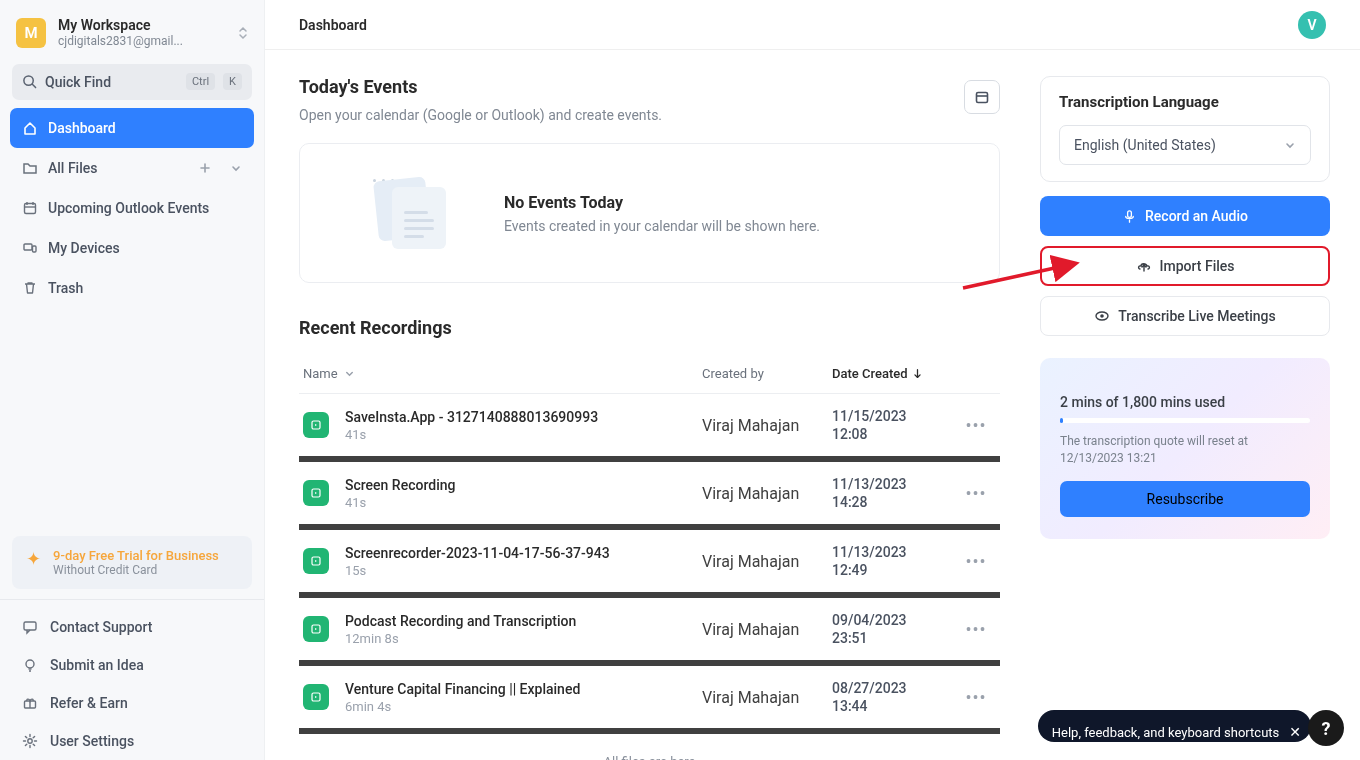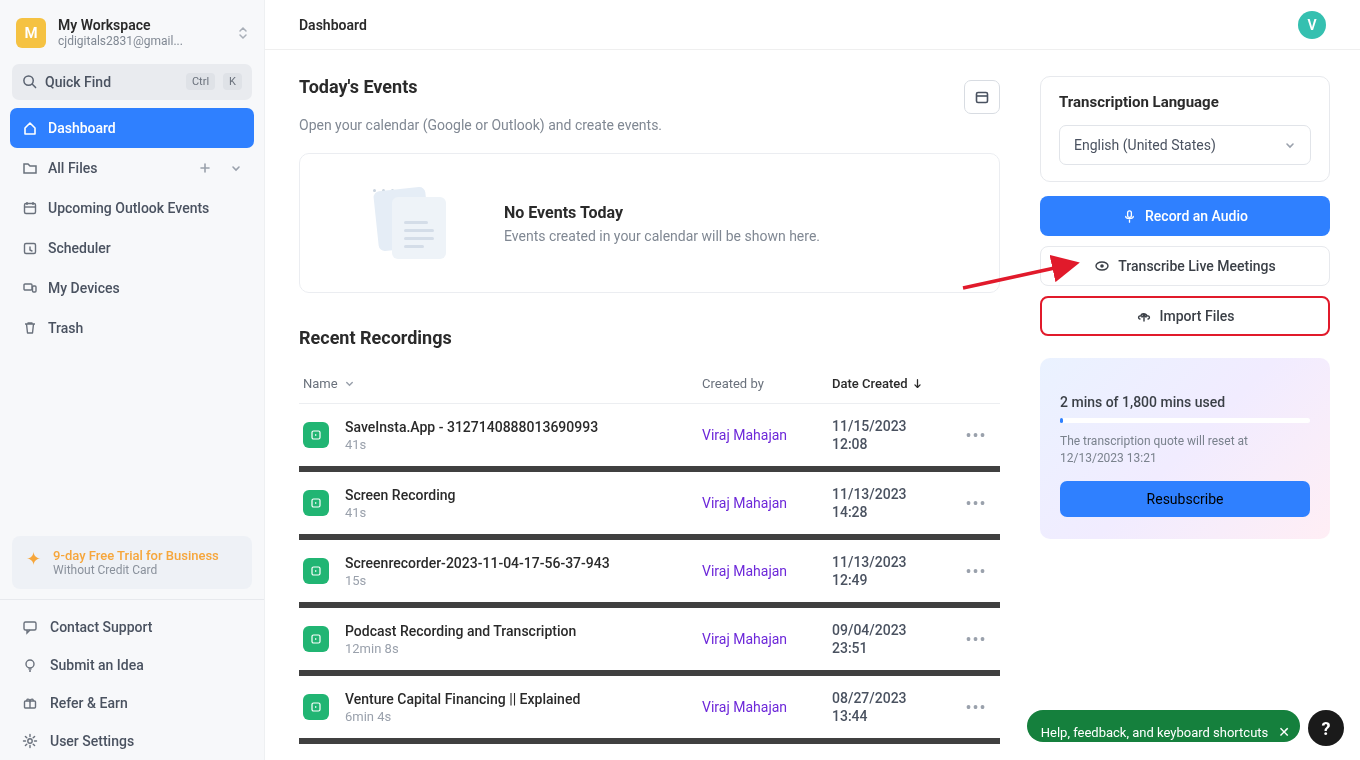--- a/index.html
+++ b/index.html
@@ -29,21 +29,21 @@
 
   .main { flex: 1; display: flex; flex-direction: column; }
   .topbar { height: 50px; display: flex; align-items: center; padding: 0 34px; border-bottom: 1px solid #efefef; }
   .title { font-weight: 600; font-size: 14px; color: #2a2a2a; }
   .avatar { width: 28px; height: 28px; border-radius: 50%; background: #35c0b0; color: #fff; display: flex; align-items: center; justify-content: center; font-weight: 600; font-size: 14px; margin-left: auto; }
   .content { display: flex; flex: 1; overflow: hidden; }
   .center { flex: 1; padding: 26px 40px 0 34px; overflow-y: auto; }
   .section-head { display: flex; align-items: flex-start; }
   .section-head .txt { flex: 1; }
   .sh-title { font-size: 18px; font-weight: 700; color: #2a2a2a; }
-  .sh-sub { font-size: 14px; color: #808893; margin-top: 20px; }
+  .sh-sub { font-size: 14px; color: #808893; margin-top: 10px; }
   .cal-btn { width: 36px; height: 34px; border: 1px solid #d8dce2; border-radius: 7px; display: flex; align-items: center; justify-content: center; color: #4a5260; cursor: pointer; margin-top: 4px; }
   .events-box { margin-top: 20px; border: 1px solid #ebedf1; border-radius: 10px; height: 140px; display: flex; align-items: center; padding: 0 64px; gap: 40px; }
   .ev-illustration { width: 100px; height: 80px; position: relative; }
   .paper { position: absolute; background: #eef3f8; border-radius: 6px; }
   .paper.back { width: 52px; height: 60px; left: 12px; top: 6px; transform: rotate(-6deg); background: #e5edf6; }
   .paper.front { width: 54px; height: 62px; left: 28px; top: 14px; }
   .paper .line { position: absolute; left: 12px; right: 12px; height: 3px; background: #d4dde8; border-radius: 2px; }
   .paper .line.l1 { top: 24px; width: 24px; }
   .paper .line.l2 { top: 32px; }
   .paper .line.l3 { top: 40px; }
@@ -57,21 +57,21 @@
   .table { margin-top: 16px; }
   .thead { display: flex; align-items: center; height: 40px; border-bottom: 1px solid #eceef1; color: #6a717c; font-size: 13px; }
   .col-name { flex: 1; padding-left: 4px; display: flex; align-items: center; gap: 6px; }
   .col-created { width: 130px; }
   .col-date { width: 120px; display: flex; align-items: center; gap: 4px; color: #2a2a2a; font-weight: 500;}
   .col-act { width: 48px; }
   .trow { display: flex; align-items: center; height: 68px; border-bottom: 6px solid #404040; }
   .file-icon { width: 26px; height: 26px; border-radius: 6px; background: #21b573; display: flex; align-items: center; justify-content: center; color: #fff; font-size: 13px; margin-right: 10px; }
   .fname { font-size: 14px; color: #2a2a2a; font-weight: 500; }
   .fdur { font-size: 13px; color: #9aa1ac; margin-top: 2px; }
-  .col-created .who { font-size: 14px; color: #6d28d9; }
+  .col-created .who { font-size: 16px; color: #404040; }
   .col-date .d1 { font-size: 14px; color: #4a5260; line-height: 1.3; }
   .dots3 { color: #9aa1ac; font-size: 18px; letter-spacing: 1px; cursor: pointer; text-align: center; width: 100%; }
   .all-here { text-align: center; color: #8a919c; font-size: 13px; padding: 20px 0; }
 
   .right { width: 320px; padding: 26px 30px 0 0; }
   .card { border: 1px solid #e7e9ed; border-radius: 10px; padding: 16px 18px; }
   .tl-title { font-size: 15px; font-weight: 700; color: #2a2a2a; margin-bottom: 14px; }
   .select { border: 1px solid #e1e4e9; border-radius: 7px; height: 40px; display: flex; align-items: center; padding: 0 14px; color: #4a5260; font-size: 14px; cursor: pointer; }
   .select .chev { margin-left: auto; color: #9aa1ac; }
   .rbtn { height: 40px; border-radius: 8px; display: flex; align-items: center; justify-content: center; gap: 8px; font-size: 14px; font-weight: 500; cursor: pointer; margin-top: 14px; }
@@ -82,21 +82,21 @@
 
   .pro-card { margin-top: 22px; border-radius: 10px; padding: 20px 20px 22px; background: linear-gradient(135deg, #eaf2ff 0%, #f1ecff 50%, #ffeef5 100%); }
   .pro-title { font-weight: 700; font-size: 16px; color: #2a2a2a; display: flex; align-items: center; gap: 6px; }
   .pro-usage { font-size: 14px; color: #3a3f46; margin-top: 16px; font-weight: 500;}
   .pro-bar { height: 5px; background: #fff; border-radius: 3px; margin-top: 8px; position: relative; }
   .pro-bar::after { content: ""; position: absolute; left: 0; top: 0; height: 100%; width: 1%; background: #2f80ff; border-radius: 3px; }
   .pro-note { font-size: 12px; color: #7a828d; margin-top: 10px; line-height: 1.4; }
   .resub { background: #2f80ff; color: #000000; height: 36px; border-radius: 7px; display: flex; align-items: center; justify-content: center; margin-top: 14px; font-size: 14px; cursor: pointer; }
 
   .arrow { position: absolute; left: 955px; top: 206px; pointer-events: none; }
-  .help-pill { position: fixed; right: 60px; bottom: 18px; background: #15803d; color: #fff; height: 32px; border-radius: 16px; display: flex; align-items: center; padding: 12px 10px 0 14px; gap: 10px; font-size: 13px; cursor: pointer; }
+  .help-pill { position: fixed; right: 49px; bottom: 18px; background: #0f172a; color: #fff; height: 32px; border-radius: 16px; display: flex; align-items: center; padding: 12px 10px 0 14px; gap: 10px; font-size: 13px; cursor: pointer; }
   .help-pill .x { font-size: 14px; }
   .help-fab { position: fixed; right: 16px; bottom: 14px; width: 36px; height: 36px; border-radius: 50%; background: #1a1a1a; color: #fff; display: flex; align-items: center; justify-content: center; font-size: 18px; font-weight: 700; cursor: pointer; }
   svg { display: block; }
 </style>
 </head>
 <body>
 
 <div class="app">
   <aside class="sidebar">
     <div class="workspace">
@@ -147,27 +147,20 @@
           </span>
       </div>
       <div class="nav-item">
         <svg width="16" height="16" viewBox="0 0 16 16">
             <rect x="2.5" y="3.5" width="11" height="10" rx="1.5" stroke="#6a717c" stroke-width="1.4" fill="none"></rect>
             <line x1="2.5" y1="7" x2="13.5" y2="7" stroke="#6a717c" stroke-width="1.4"></line>
             <line x1="5" y1="2" x2="5" y2="5" stroke="#6a717c" stroke-width="1.4"></line>
             <line x1="11" y1="2" x2="11" y2="5" stroke="#6a717c" stroke-width="1.4"></line>
           </svg>
         <span>Upcoming Outlook Events</span>
-      </div>
-      <div class="nav-item">
-        <svg width="16" height="16" viewBox="0 0 16 16">
-            <rect x="2.5" y="3.5" width="11" height="10" rx="1.5" stroke="#6a717c" stroke-width="1.4" fill="none"></rect>
-            <path d="M8 7 V10 L10 11" stroke="#6a717c" stroke-width="1.4" fill="none" stroke-linecap="round"></path>
-          </svg>
-        <span>Scheduler</span>
       </div>
       <div class="nav-item">
         <svg width="16" height="16" viewBox="0 0 16 16">
             <rect x="2" y="4" width="8" height="6" rx="1" stroke="#6a717c" stroke-width="1.4" fill="none"></rect>
             <rect x="10.5" y="6" width="3.5" height="6" rx="1" stroke="#6a717c" stroke-width="1.4" fill="none"></rect>
           </svg>
         <span>My Devices</span>
       </div>
       <div class="nav-item">
         <svg width="16" height="16" viewBox="0 0 16 16">
@@ -398,32 +391,32 @@
               </span>
           </div>
         </div>
         <div class="rbtn primary">
           <svg width="15" height="15" viewBox="0 0 16 16">
               <rect x="6" y="2" width="4" height="7" rx="2" stroke="#fff" stroke-width="1.4" fill="none"></rect>
               <path d="M4 8 C4 11 12 11 12 8 M8 12 V14" stroke="#fff" stroke-width="1.4" fill="none" stroke-linecap="round"></path>
             </svg>
           <span>Record an Audio</span>
         </div>
+        <div class="rbtn outline highlight" style="margin-top:10px">
+          <svg width="16" height="16" viewBox="0 0 16 16">
+              <path d="M4 11 C2 11 2 7 5 8 C5 5 10 5 11 8 C14 7 14 11 12 11 M8 7 V13 M6 9 L8 7 L10 9" stroke="#3a3f46" stroke-width="1.4" fill="none" stroke-linecap="round" stroke-linejoin="round"></path>
+            </svg>
+          <span>Import Files</span>
+        </div>
         <div class="rbtn outline" style="margin-top:10px">
           <svg width="16" height="16" viewBox="0 0 16 16">
               <ellipse cx="8" cy="8" rx="6" ry="4" stroke="#3a3f46" stroke-width="1.4" fill="none"></ellipse>
               <circle cx="8" cy="8" r="1.8" fill="#3a3f46"></circle>
             </svg>
           <span>Transcribe Live Meetings</span>
-        </div>
-        <div class="rbtn outline highlight" style="margin-top:10px">
-          <svg width="16" height="16" viewBox="0 0 16 16">
-              <path d="M4 11 C2 11 2 7 5 8 C5 5 10 5 11 8 C14 7 14 11 12 11 M8 7 V13 M6 9 L8 7 L10 9" stroke="#3a3f46" stroke-width="1.4" fill="none" stroke-linecap="round" stroke-linejoin="round"></path>
-            </svg>
-          <span>Import Files</span>
         </div>
 
         <div class="pro-card">
           <div class="pro-usage">2 mins of 1,800 mins used</div>
           <div class="pro-bar"></div>
           <div class="pro-note">The transcription quote will reset at 12/13/2023 13:21</div>
           <div class="resub">Resubscribe</div>
         </div>
       </div>
     </div>

